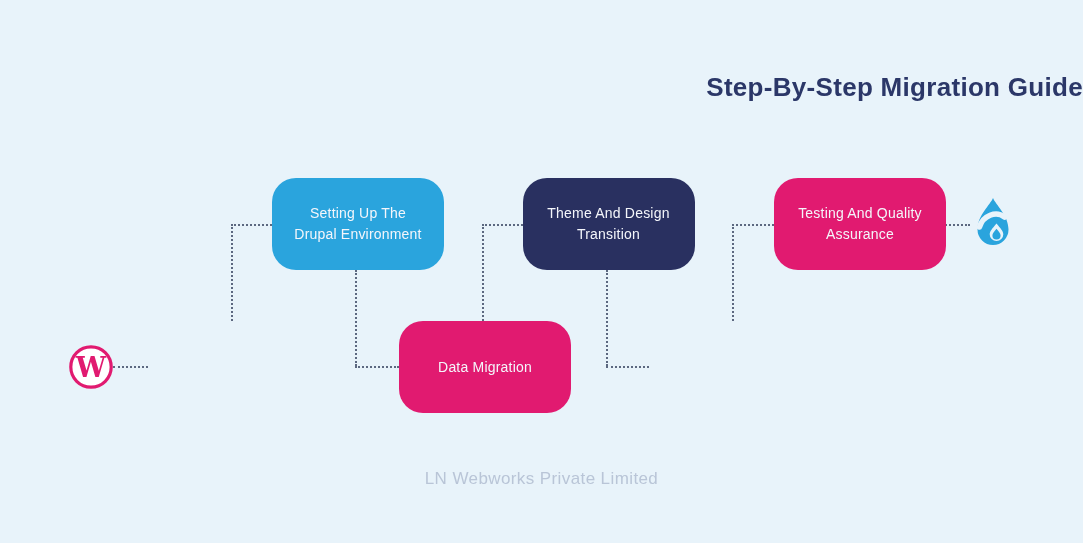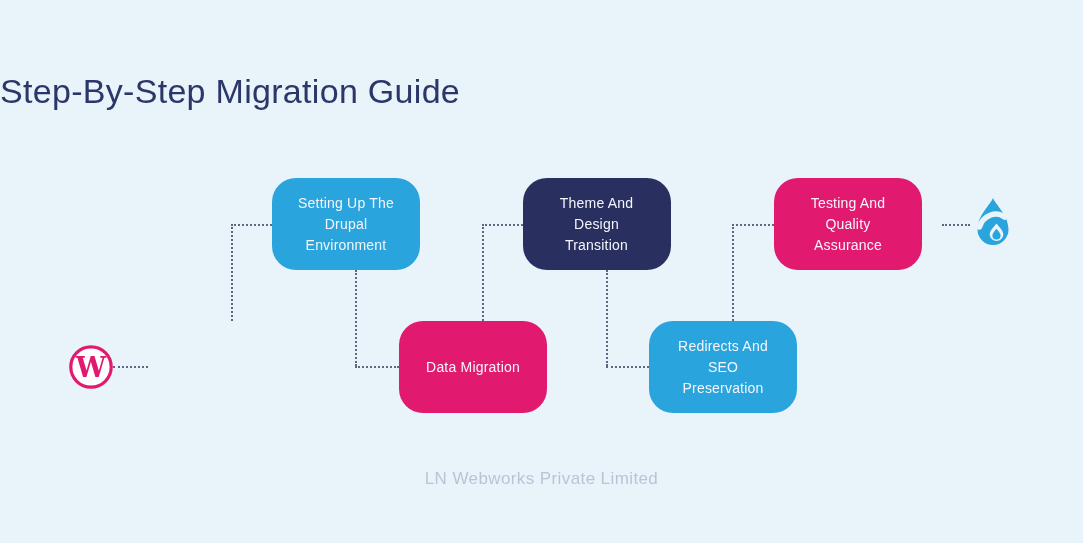--- a/index.html
+++ b/index.html
@@ -11,25 +11,25 @@
     --footer:#b9c5d7;
     --connector:#5c6880;
     --box-text:#f4f6fb;
   }
   *{margin:0;padding:0;box-sizing:border-box;}
   html,body{width:1083px;height:543px;}
   body{font-family:"Liberation Sans",sans-serif;background:var(--background);}
   .canvas{position:relative;width:1083px;height:543px;background:var(--background);overflow:hidden;}
   .title{
     position:absolute;top:72px;left:0;width:100%;
-    text-align:left;font-size:34px;font-weight:400;
+    text-align:right;font-size:26px;font-weight:700;
     color:var(--title);letter-spacing:.3px;
   }
   .step{
-    position:absolute;width:148px;height:92px;border-radius:24px;
+    position:absolute;width:172px;height:92px;border-radius:24px;
     display:flex;align-items:center;justify-content:center;
     padding:0 20px;text-align:center;
     color:var(--box-text);font-size:14px;line-height:21px;letter-spacing:.2px;
   }
   .step.navy{background:var(--navy);padding-left:19px;}
   .step.blue{background:var(--blue);}
   .step.pink{background:var(--pink);}
   .conn{position:absolute;}
   .conn.h{border-top:2px dotted var(--connector);height:0;}
   .conn.v{border-left:2px dotted var(--connector);width:0;}
@@ -73,23 +73,20 @@
 
   <div class="step blue" style="left:272px;top:178px;">
     <span>Setting Up The Drupal Environment</span>
   </div>
   <div class="step pink" style="left:399px;top:321px;">
     <span>Data Migration</span>
   </div>
   <div class="step navy" style="left:523px;top:178px;">
     <span>Theme And Design Transition</span>
   </div>
-  <div class="step blue" style="left:649px;top:321px;">
-    <span>Redirects And SEO Preservation</span>
-  </div>
   <div class="step pink" style="left:774px;top:178px;">
     <span>Testing And Quality Assurance</span>
   </div>
 
   <div class="logo" style="left:970px;top:197px;width:46px;height:52px;">
     <svg width="46" height="52" viewBox="0 0 46 52">
       <path class="drupal-drop" d="M23 1 C20.5 7.5 7.5 18.5 7.5 32.5 a15.5 15.5 0 0 0 31 0 C38.5 18.5 25.5 7.5 23 1 Z"></path>
       <path class="drupal-cut-stroke" d="M9.5 30 C13 18.5 26 13.5 34.5 20" stroke-width="5.5" stroke-linecap="round"></path>
       <path class="drupal-cut" d="M26.5 26.5 c-4.2 5.1 -6.8 7.7 -6.8 10.8 a6.8 6.8 0 0 0 13.6 0 c0 -3.1 -2.6 -5.7 -6.8 -10.8 Z"></path>
       <path class="drupal-drop" d="M26.5 31.8 c-2.4 3 -4.1 4.7 -4.1 6.7 a4.1 4.1 0 0 0 8.2 0 c0 -2 -1.7 -3.7 -4.1 -6.7 Z"></path>

